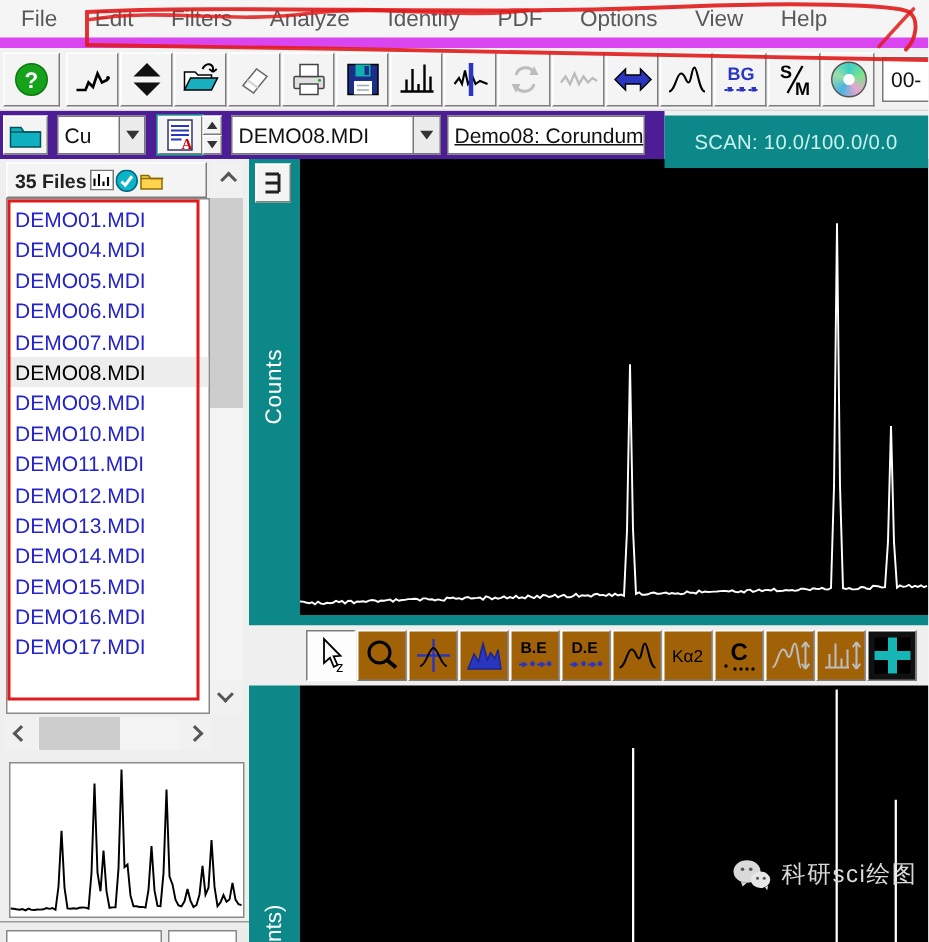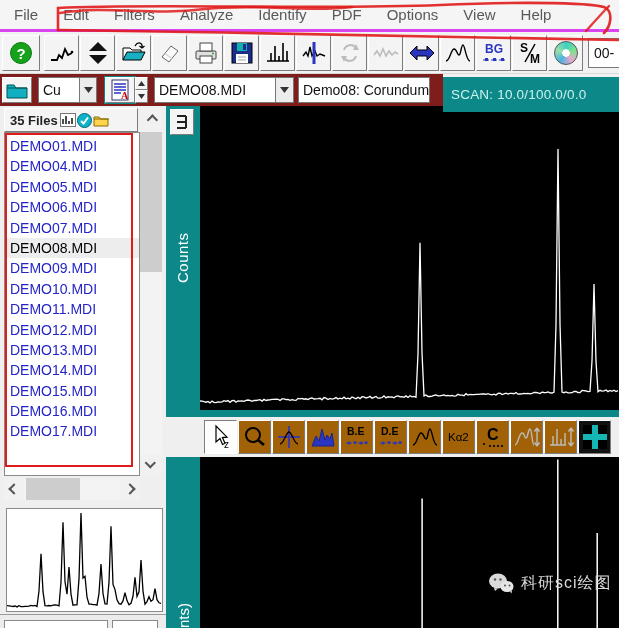--- a/index.html
+++ b/index.html
@@ -1,44 +1,44 @@
 <!DOCTYPE html>
 <html><head>
 <meta charset="utf-8">
 <style>
   html,body{margin:0;padding:0;}
   #app{position:relative;width:619px;height:628px;overflow:hidden;background:#f0f0f0;
        font-family:"Liberation Sans",sans-serif;-webkit-font-smoothing:antialiased;}
   
   #menubar{position:absolute;left:0;top:0;width:619px;height:32px;background:#f5f5f5;
-           border-bottom:3px solid #d946ef;display:flex;align-items:center;padding-left:14px;box-sizing:border-box;}
+           border-bottom:7px solid #d946ef;display:flex;align-items:center;padding-left:14px;box-sizing:border-box;}
   .mi{font-size:15px;color:#595959;margin-right:25px;white-space:nowrap;}
   #red-annot{position:absolute;left:0;top:0;pointer-events:none;z-index:50;}
   
   #toolbar1{position:absolute;left:0;top:32px;width:619px;height:42px;background:#f2f2f2;
             border-bottom:1px solid #d9d9d9;display:flex;align-items:center;padding-left:2px;box-sizing:border-box;}
   .tb{box-sizing:border-box;width:35px;height:36px;margin-right:1px;background:#f4f4f4;
       border:1px solid;border-color:#ffffff #7d7d7d #7d7d7d #ffffff;
       display:flex;align-items:center;justify-content:center;flex:none;}
   .tb.w38{width:38px;margin-right:4px;}
   .pdf-field{box-sizing:border-box;margin-left:4px;width:46px;height:30px;background:#fff;
              border:1px solid #7a7a7a;font-size:14px;color:#111;display:flex;align-items:center;padding-left:5px;flex:none;}
   
-  #row2{position:absolute;left:0;top:74px;width:443px;height:32px;background:#7f1d1d;
+  #row2{position:absolute;left:0;top:74px;width:443px;height:32px;background:#4c1d95;
         display:flex;align-items:center;padding-left:2px;box-sizing:border-box;}
   .fld{box-sizing:border-box;height:26px;background:#fff;border:1px solid #777;display:flex;
        align-items:center;padding:0 4px;font-size:14px;color:#111;flex:none;white-space:nowrap;overflow:hidden;}
   .drop{box-sizing:border-box;width:17px;height:26px;background:#ececec;border:1px solid #777;border-left:none;
         display:flex;align-items:center;justify-content:center;flex:none;}
   .drop svg{display:block;}
   .minibtn{box-sizing:border-box;background:#f4f4f4;border:1px solid;border-color:#fff #7d7d7d #7d7d7d #fff;
            display:flex;align-items:center;justify-content:center;flex:none;}
   #scanpanel{position:absolute;left:443px;top:77px;width:176px;height:35px;background:#0c8888;z-index:5;
              display:flex;align-items:center;overflow:hidden;}
-  #scanpanel span{font-size:13.5px;color:#c9f2ee;padding-left:8px;letter-spacing:.2px;white-space:nowrap;text-align:right;}
+  #scanpanel span{font-size:13.5px;color:#c9f2ee;padding-left:20px;letter-spacing:.2px;white-space:nowrap;text-align:right;}
   
   #leftpanel{position:absolute;left:0;top:106px;width:166px;height:522px;background:#efefef;}
   #files-header{position:absolute;left:4px;top:2px;width:134px;height:24px;background:#f4f4f4;box-sizing:border-box;
                 border:1px solid;border-color:#fff #7d7d7d #7d7d7d #fff;display:flex;align-items:center;padding-left:5px;font-weight:bold;}
   #files-header .lbl{font-size:13px;color:#222;margin-right:2px;white-space:nowrap;}
   #listbox{position:absolute;left:4px;top:26px;width:136px;height:344px;background:#fff;box-sizing:border-box;
            border:1px solid #8a8a8a;overflow:hidden;padding-top:3px;}
   .fi{height:20.4px;line-height:20.4px;font-size:14px;color:#2424c8;padding-left:5px;white-space:nowrap;}
   .fi.sel{color:#000;background:#ededed;}
   #list-redbox{position:absolute;left:5px;top:27px;width:128px;height:334px;border:2.5px solid #e01b1b;
@@ -249,21 +249,21 @@
       </div>
     </div>
     <div class="fld" style="width:122px;">
       <span>DEMO08.MDI</span>
     </div>
     <div class="drop" style="margin-right:4px;width:18px;">
       <svg width="9" height="6">
           <polygon points="0,0 9,0 4.5,6" fill="#333"></polygon>
         </svg>
     </div>
-    <div class="fld" style="width:132px;">
+    <div class="fld" style="width:132px;text-decoration:underline;">
       <span>Demo08: Corundum</span>
     </div>
   </div>
   <div id="scanpanel">
     <span>SCAN: 10.0/100.0/0.0</span>
   </div>
 
   <div id="leftpanel">
     <div id="files-header">
       <span class="lbl">35 Files</span>

